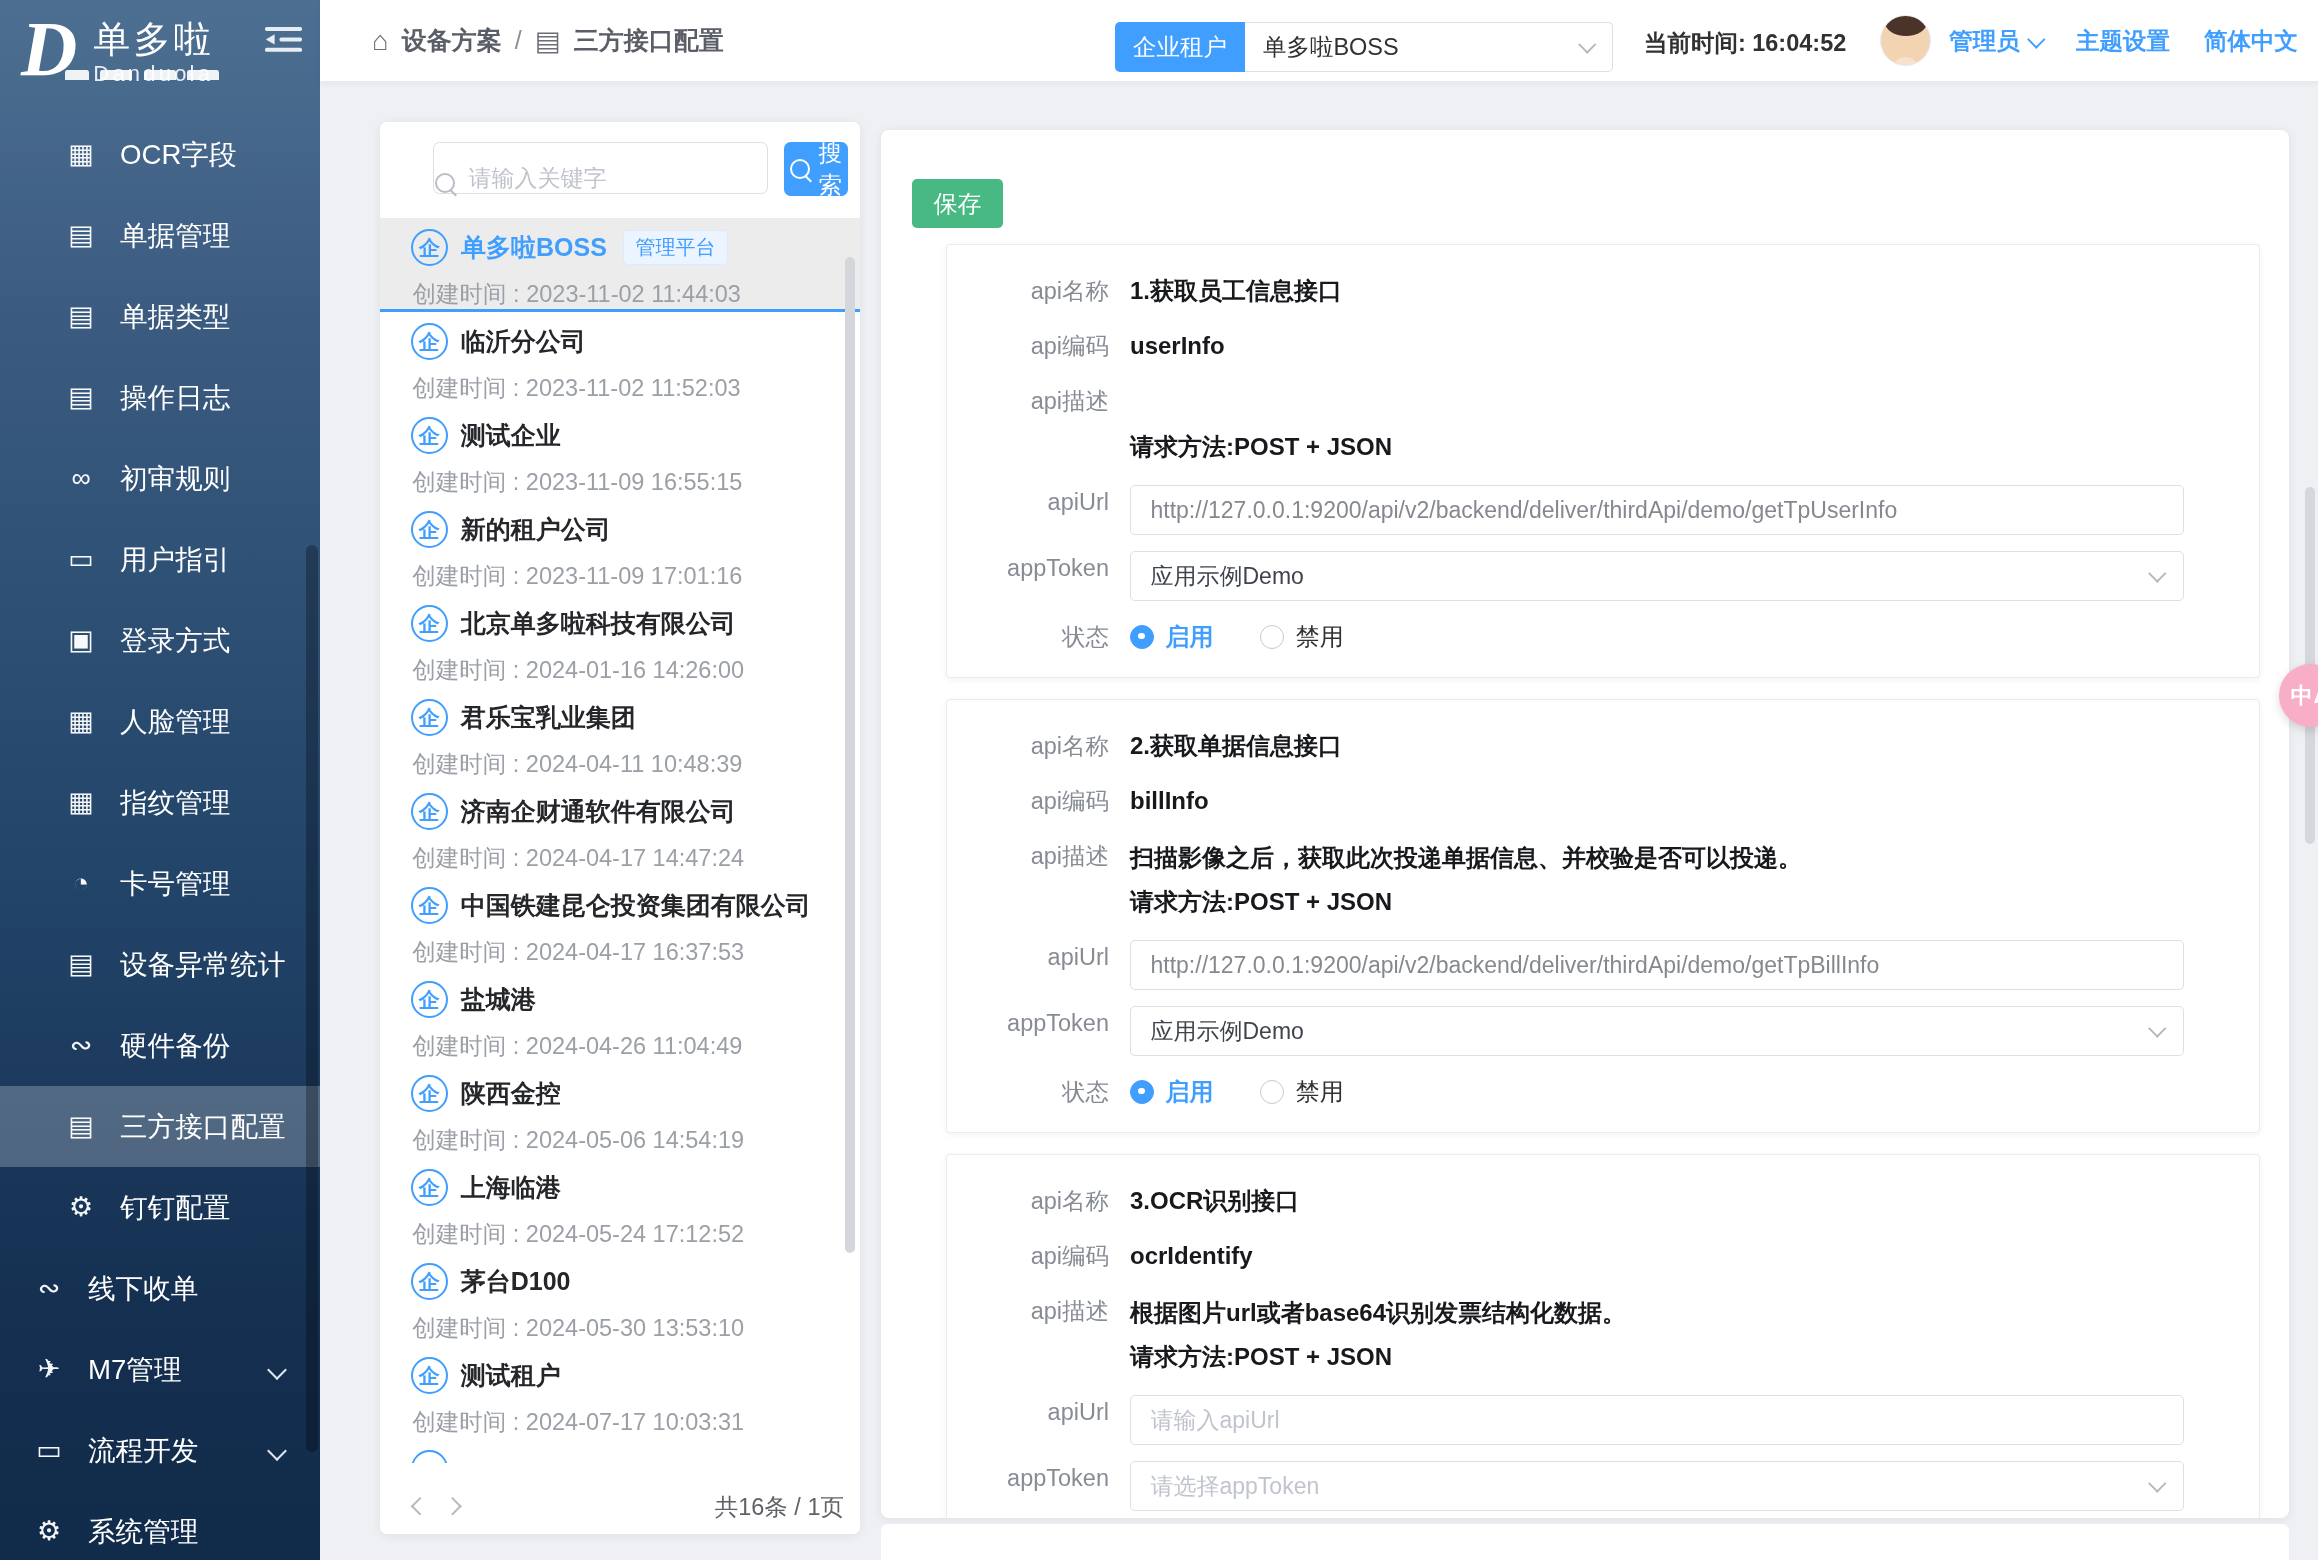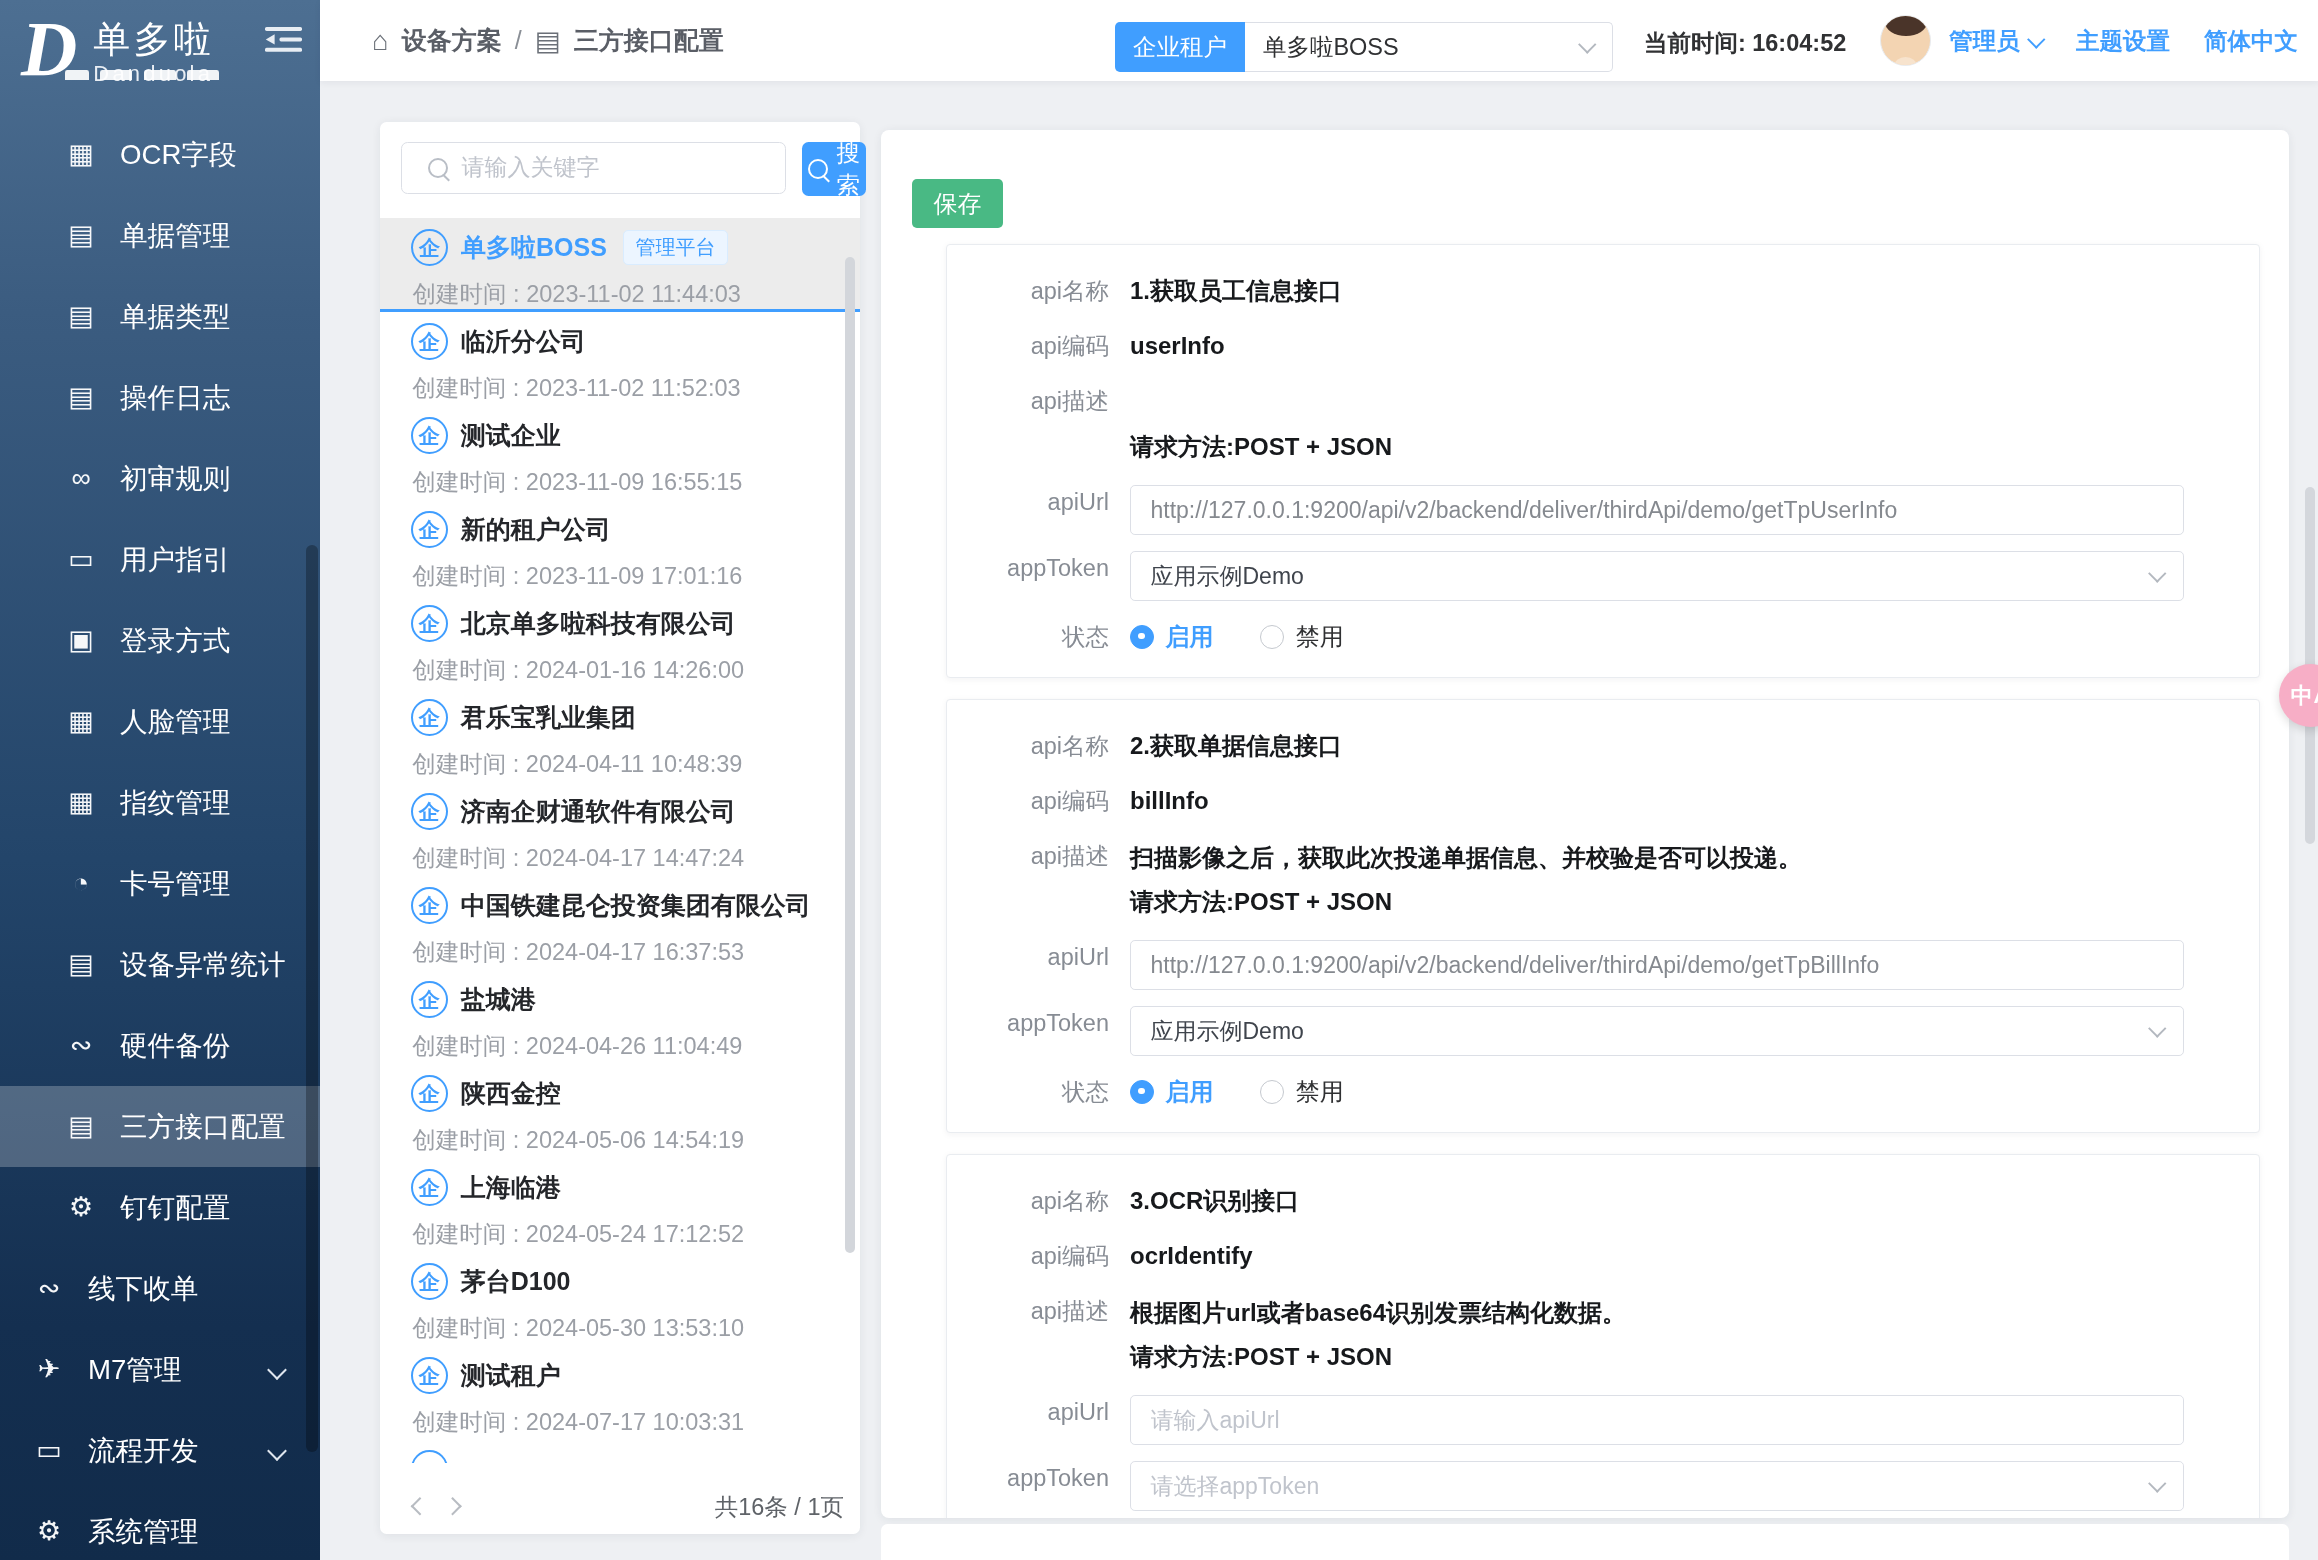--- a/index.html
+++ b/index.html
@@ -47,22 +47,22 @@
           border:1.6px solid #e8ecf1;flex:none;}
   .avatar::before{content:"";position:absolute;top:-8px;left:3.2px;right:3.2px;height:27.6px;background:#4a3429;border-radius:50%;}
   .avatar::after{content:"";position:absolute;bottom:-9.7px;left:13px;right:13px;height:18px;background:#f7e3cd;border-radius:50% 50% 0 0;}
   .role{display:flex;align-items:center;color:#409eff;font-size:23.5px;font-weight:600;margin-left:18px;cursor:pointer;}
   .role .chev{border-color:#409eff;margin:-3.2px 0 0 9.7px;}
   .hlink{color:#409eff;font-size:23.5px;font-weight:600;margin-left:34px;cursor:pointer;white-space:nowrap;}
   
   .tenants{position:absolute;left:380px;top:122px;width:480px;height:1412px;background:#fff;border-radius:6.5px;
            box-shadow:0 1.6px 9.7px rgba(31,45,61,.07);}
   .search-row{display:flex;gap:16px;padding:19.5px 21px 0 21px;}
-  .search-box{flex:1;height:50px;border:1.6px solid #dcdfe6;border-radius:6.5px;display:flex;align-items:center;
-              padding:0 26px;color:#b9bec6;background:#fff;}
+  .search-box{flex:1;height:50px;border:1.6px solid #dcdfe6;border-radius:6.5px;display:flex;align-items:flex-end;
+              padding:0 1px;color:#b9bec6;background:#fff;margin-left:32px;}
   .search-box input{border:none;outline:none;flex:1;font-size:23px;margin-left:11.4px;color:#303133;
                     font-family:inherit;background:transparent;}
   .search-box input::placeholder{color:#c0c4cc;}
   .mag{width:16px;height:16px;border:2.4px solid currentColor;border-radius:50%;position:relative;display:inline-block;flex:none;}
   .mag::after{content:"";position:absolute;width:2.4px;height:9px;background:currentColor;transform:rotate(-45deg);left:14.6px;top:13px;}
   .search-btn{width:96px;height:54px;background:#409eff;color:#fff;border:none;border-radius:6.5px;font-size:23.5px;
               display:flex;align-items:center;justify-content:center;gap:8px;cursor:pointer;font-family:inherit;}
   .list-vp{position:absolute;top:91px;bottom:71px;left:0;right:0;overflow:hidden;padding:4.9px 21px 0 21px;}
   .co{position:relative;height:94px;padding:11.4px 9.7px 0 9.7px;box-sizing:border-box;cursor:pointer;}
   .co.sel{background:#ececec;border-bottom:3.2px solid #409eff;margin:0 -21px;padding-left:31px;padding-right:31px;}

